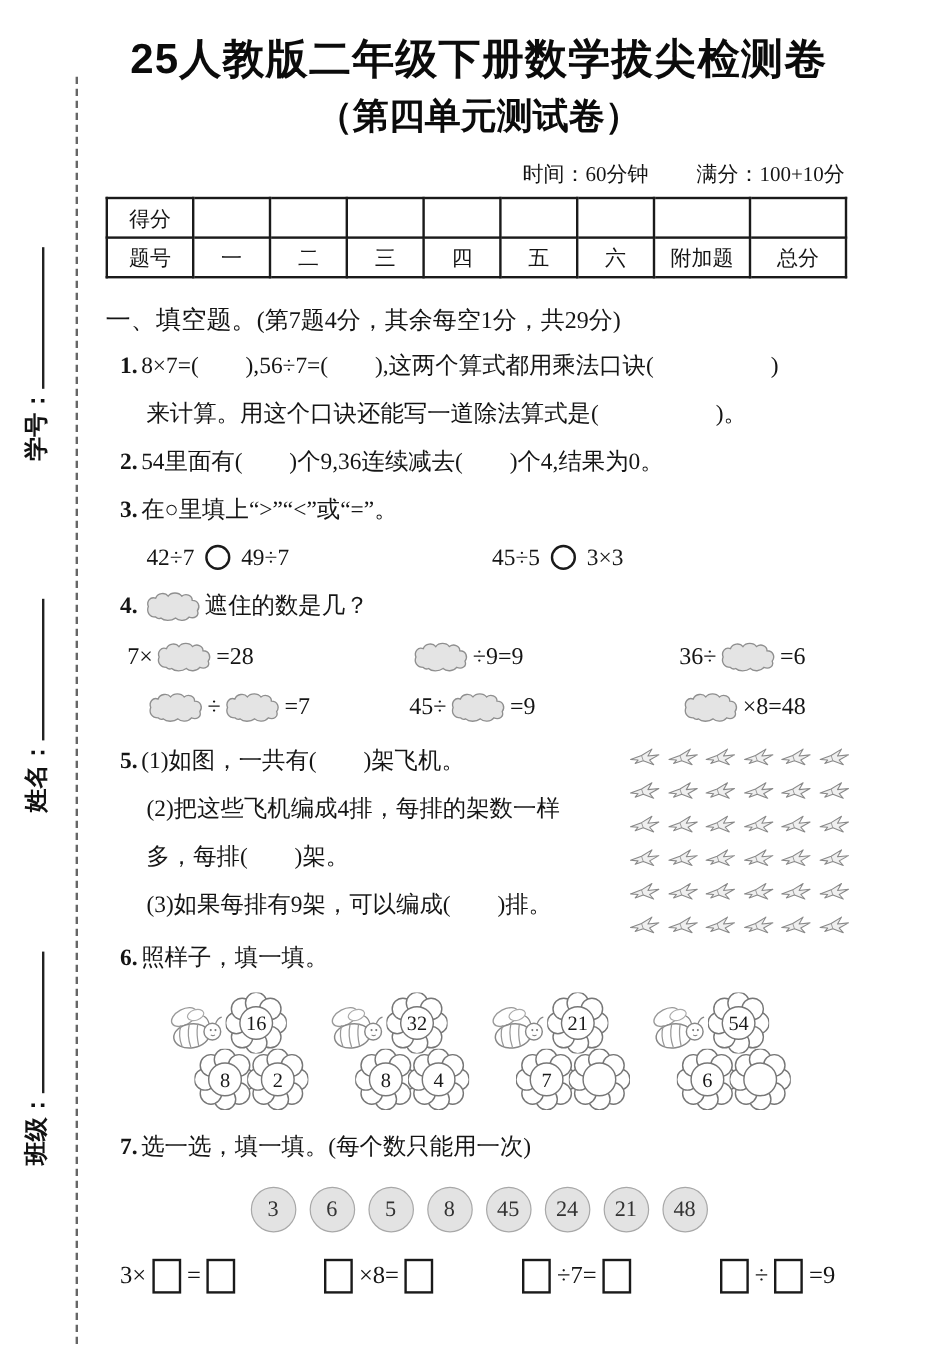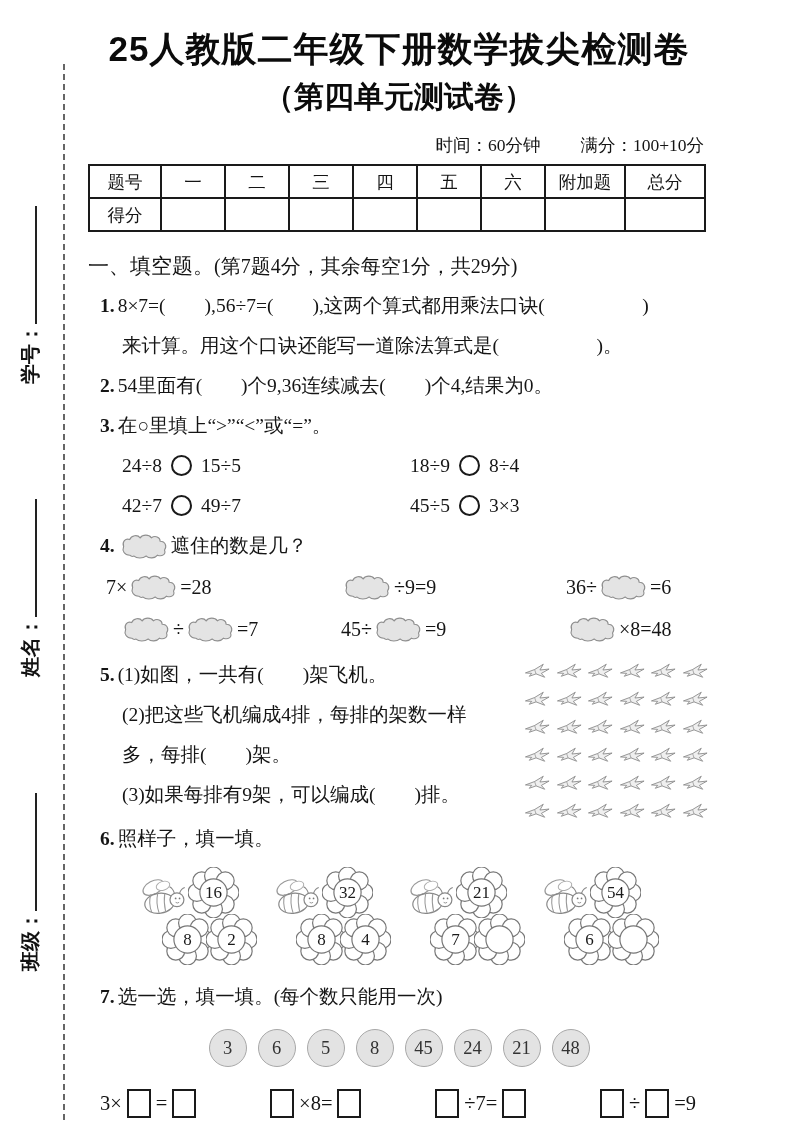--- a/index.html
+++ b/index.html
@@ -145,58 +145,54 @@
 
   <div class="content">
 
     <div class="title1">25人教版二年级下册数学拔尖检测卷</div>
     <div class="title2">（第四单元测试卷）</div>
 
     <div class="meta"><span>时间：60分钟</span><span>满分：100+10分</span></div>
 
     <table class="score">
       <tbody>
-          <tr id="st-head">
+          <tr id="st-score">
+            <td>得分</td>
+            <td></td>
+            <td></td>
+            <td></td>
+            <td></td>
+            <td></td>
+            <td></td>
+            <td></td>
+            <td></td>
+          </tr>
+      <tr id="st-head">
             <th>题号</th>
             <th>一</th>
             <th>二</th>
             <th>三</th>
             <th>四</th>
             <th>五</th>
             <th>六</th>
             <th class="wide">附加题</th>
             <th class="wide">总分</th>
           </tr>
-      <tr id="st-score">
-            <td>得分</td>
-            <td></td>
-            <td></td>
-            <td></td>
-            <td></td>
-            <td></td>
-            <td></td>
-            <td></td>
-            <td></td>
-          </tr>
     </tbody>
       </table>
 
     <div class="sec-head"><span class="sh-bold">一、填空题。</span><span class="sh-note">(第7题4分，其余每空1分，共29分)</span></div>
 
     <div class="q-line" style="margin-top:6px;"><span class="qno">1.</span><span>8×7=(　　),56÷7=(　　),这两个算式都用乘法口诀(　　　　　)</span></div>
     <div class="q-line cont"><span>来计算。用这个口诀还能写一道除法算式是(　　　　　)。</span></div>
 
     <div class="q-line"><span class="qno">2.</span><span>54里面有(　　)个9,36连续减去(　　)个4,结果为0。</span></div>
 
     <div class="q-line"><span class="qno">3.</span><span>在○里填上“&gt;”“&lt;”或“=”。</span></div>
     <div id="q3-rows">
-        <div class="cmp-row">
-          <span class="cmp-cell c0"><span class="tok-text">24÷8</span><span class="cmp-circle"></span><span class="tok-text">15÷5</span></span>
-          <span class="cmp-cell c1"><span class="tok-text">18÷9</span><span class="cmp-circle"></span><span class="tok-text">8÷4</span></span>
-        </div>
         <div class="cmp-row">
           <span class="cmp-cell c0"><span class="tok-text">42÷7</span><span class="cmp-circle"></span><span class="tok-text">49÷7</span></span>
           <span class="cmp-cell c1"><span class="tok-text">45÷5</span><span class="cmp-circle"></span><span class="tok-text">3×3</span></span>
         </div>
       </div>
 
     <div class="q-line q4-head"><span class="qno">4.</span><span><span class="cloud"><svg viewBox="0 0 54 28" width="47" height="25">
               <path d="M10 24 C4 24 1 19 3 14 C1 9 5 4 10 6 C12 1 19 0 22 4 C25 0 32 0 35 4 C39 1 45 3 45 8 C51 8 53 14 50 18 C52 23 47 26 42 24 C39 28 32 28 29 25 C25 28 18 28 15 25 C13 26 11 25 10 24 Z" fill="#e4e4e4" stroke="#8f8f8f" stroke-width="1.3"></path>
             </svg></span><span class="tok-text">遮住的数是几？</span></span></div>
     <div id="q4-rows">

